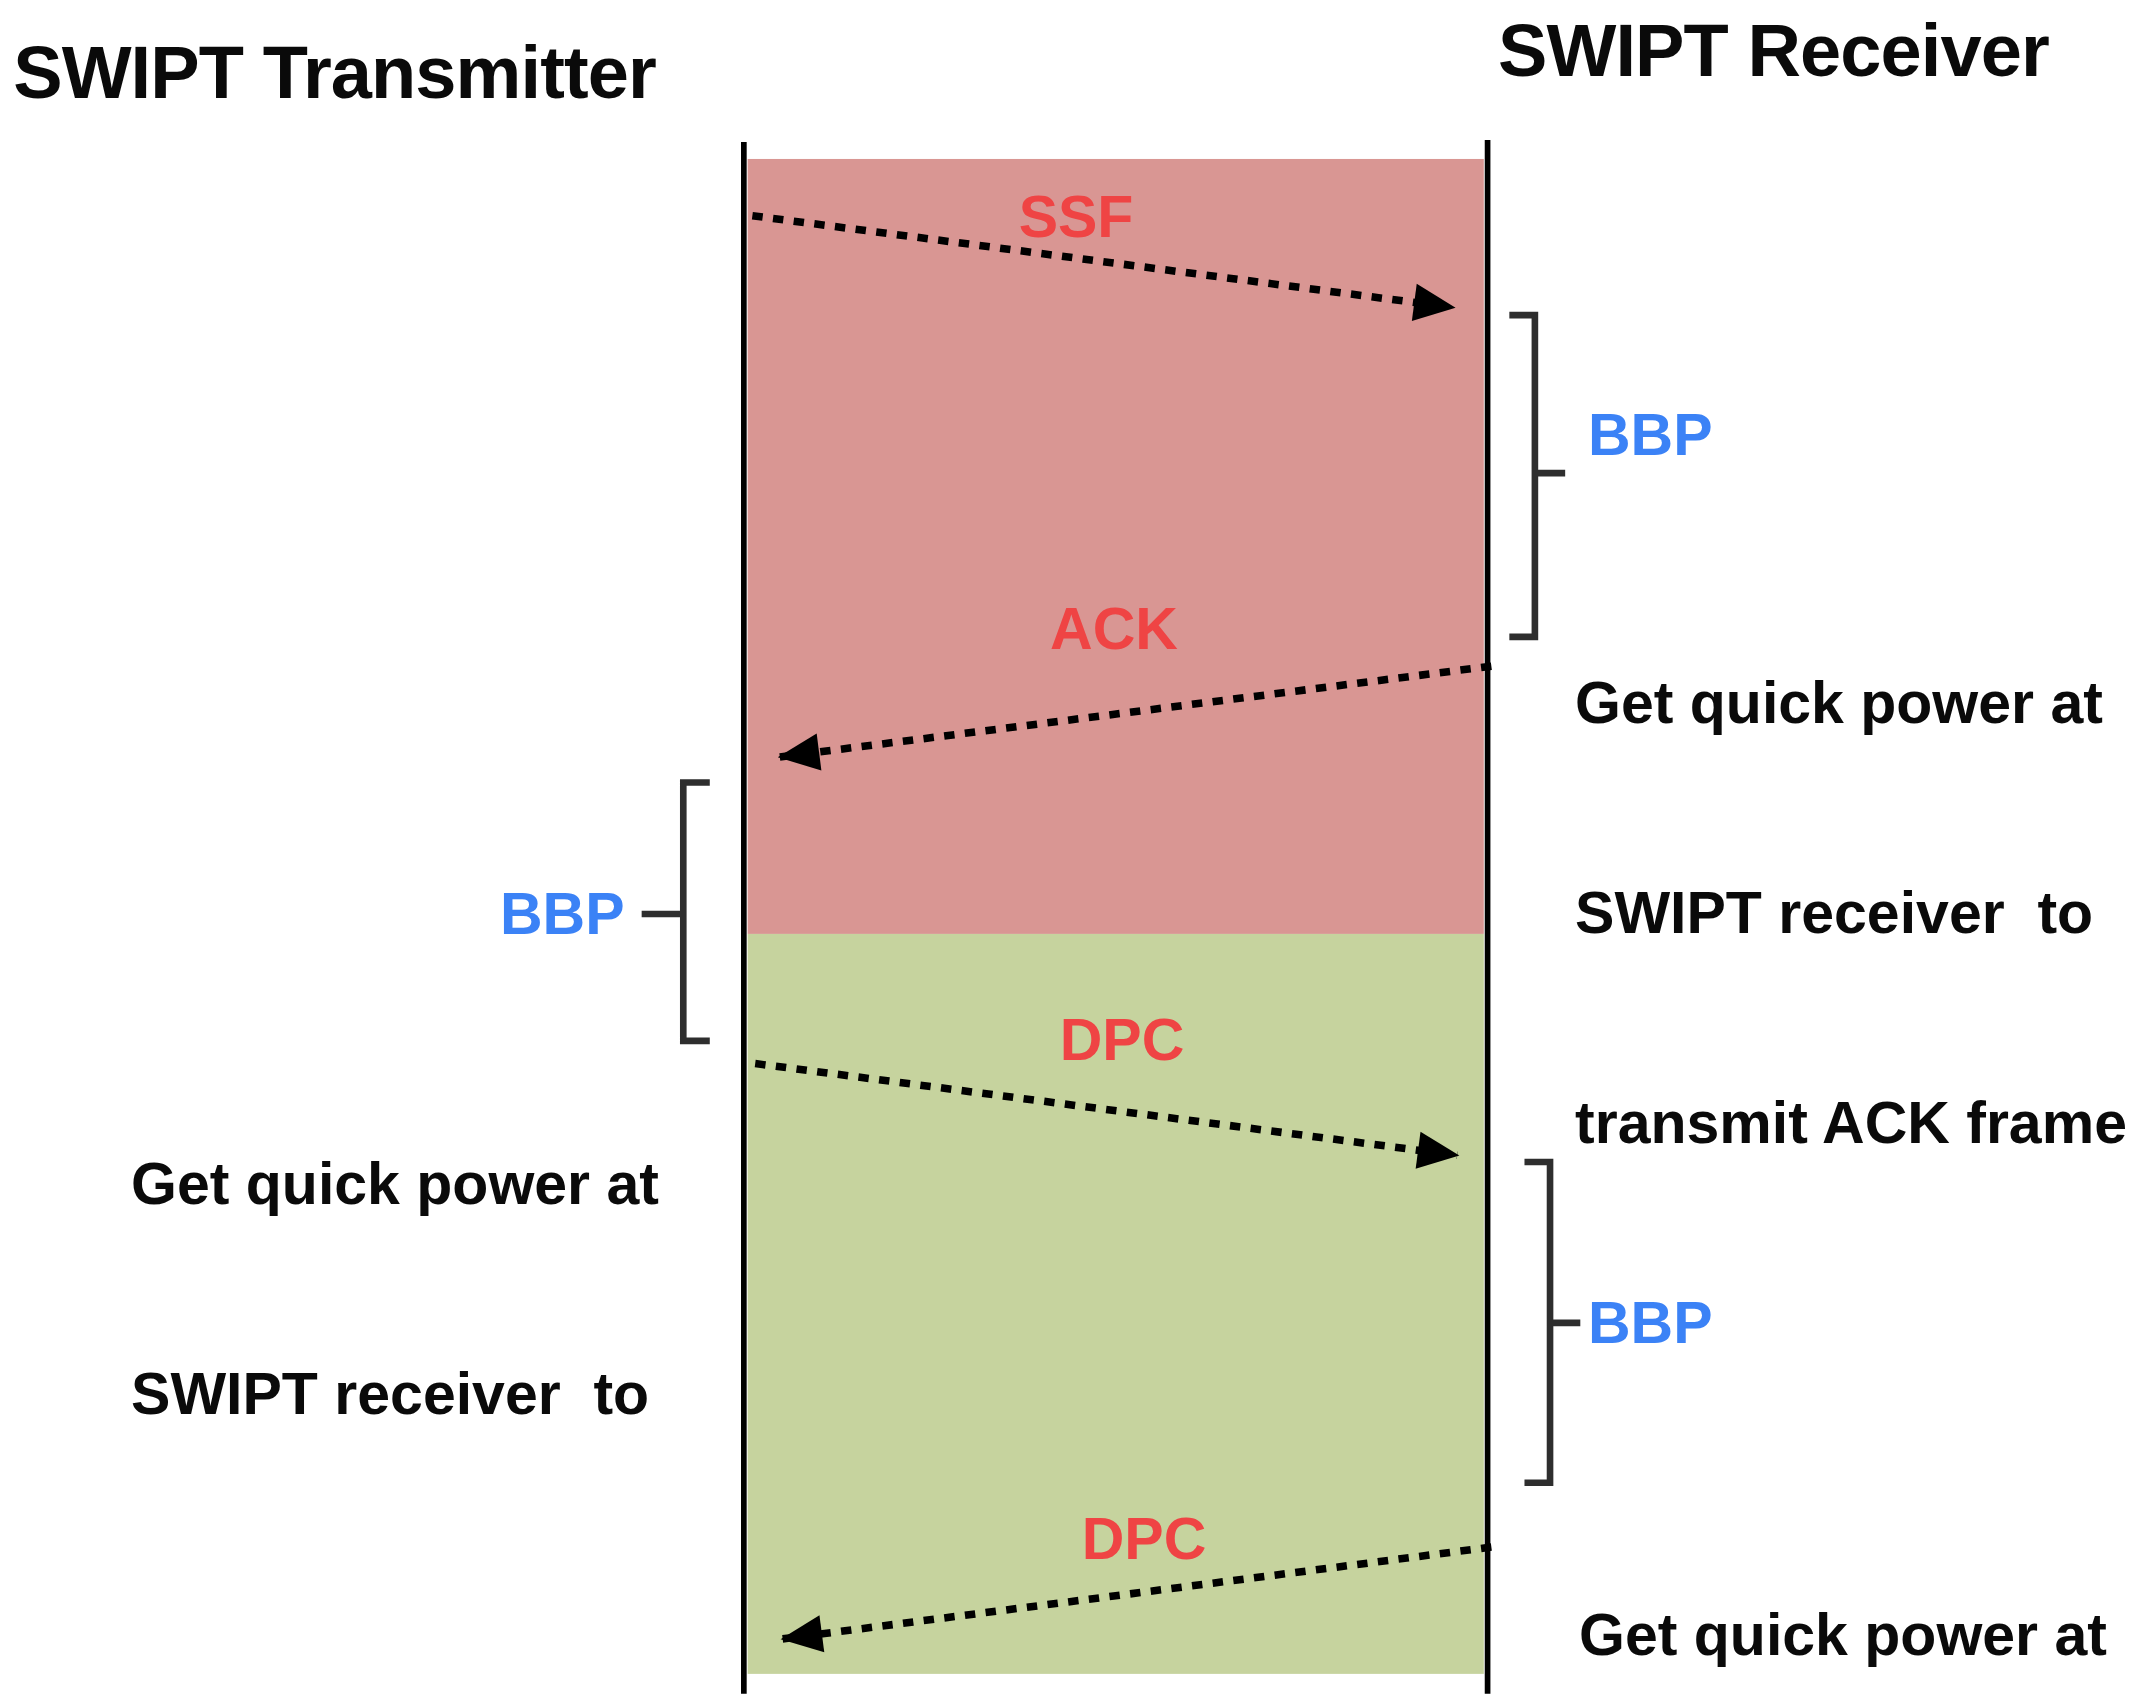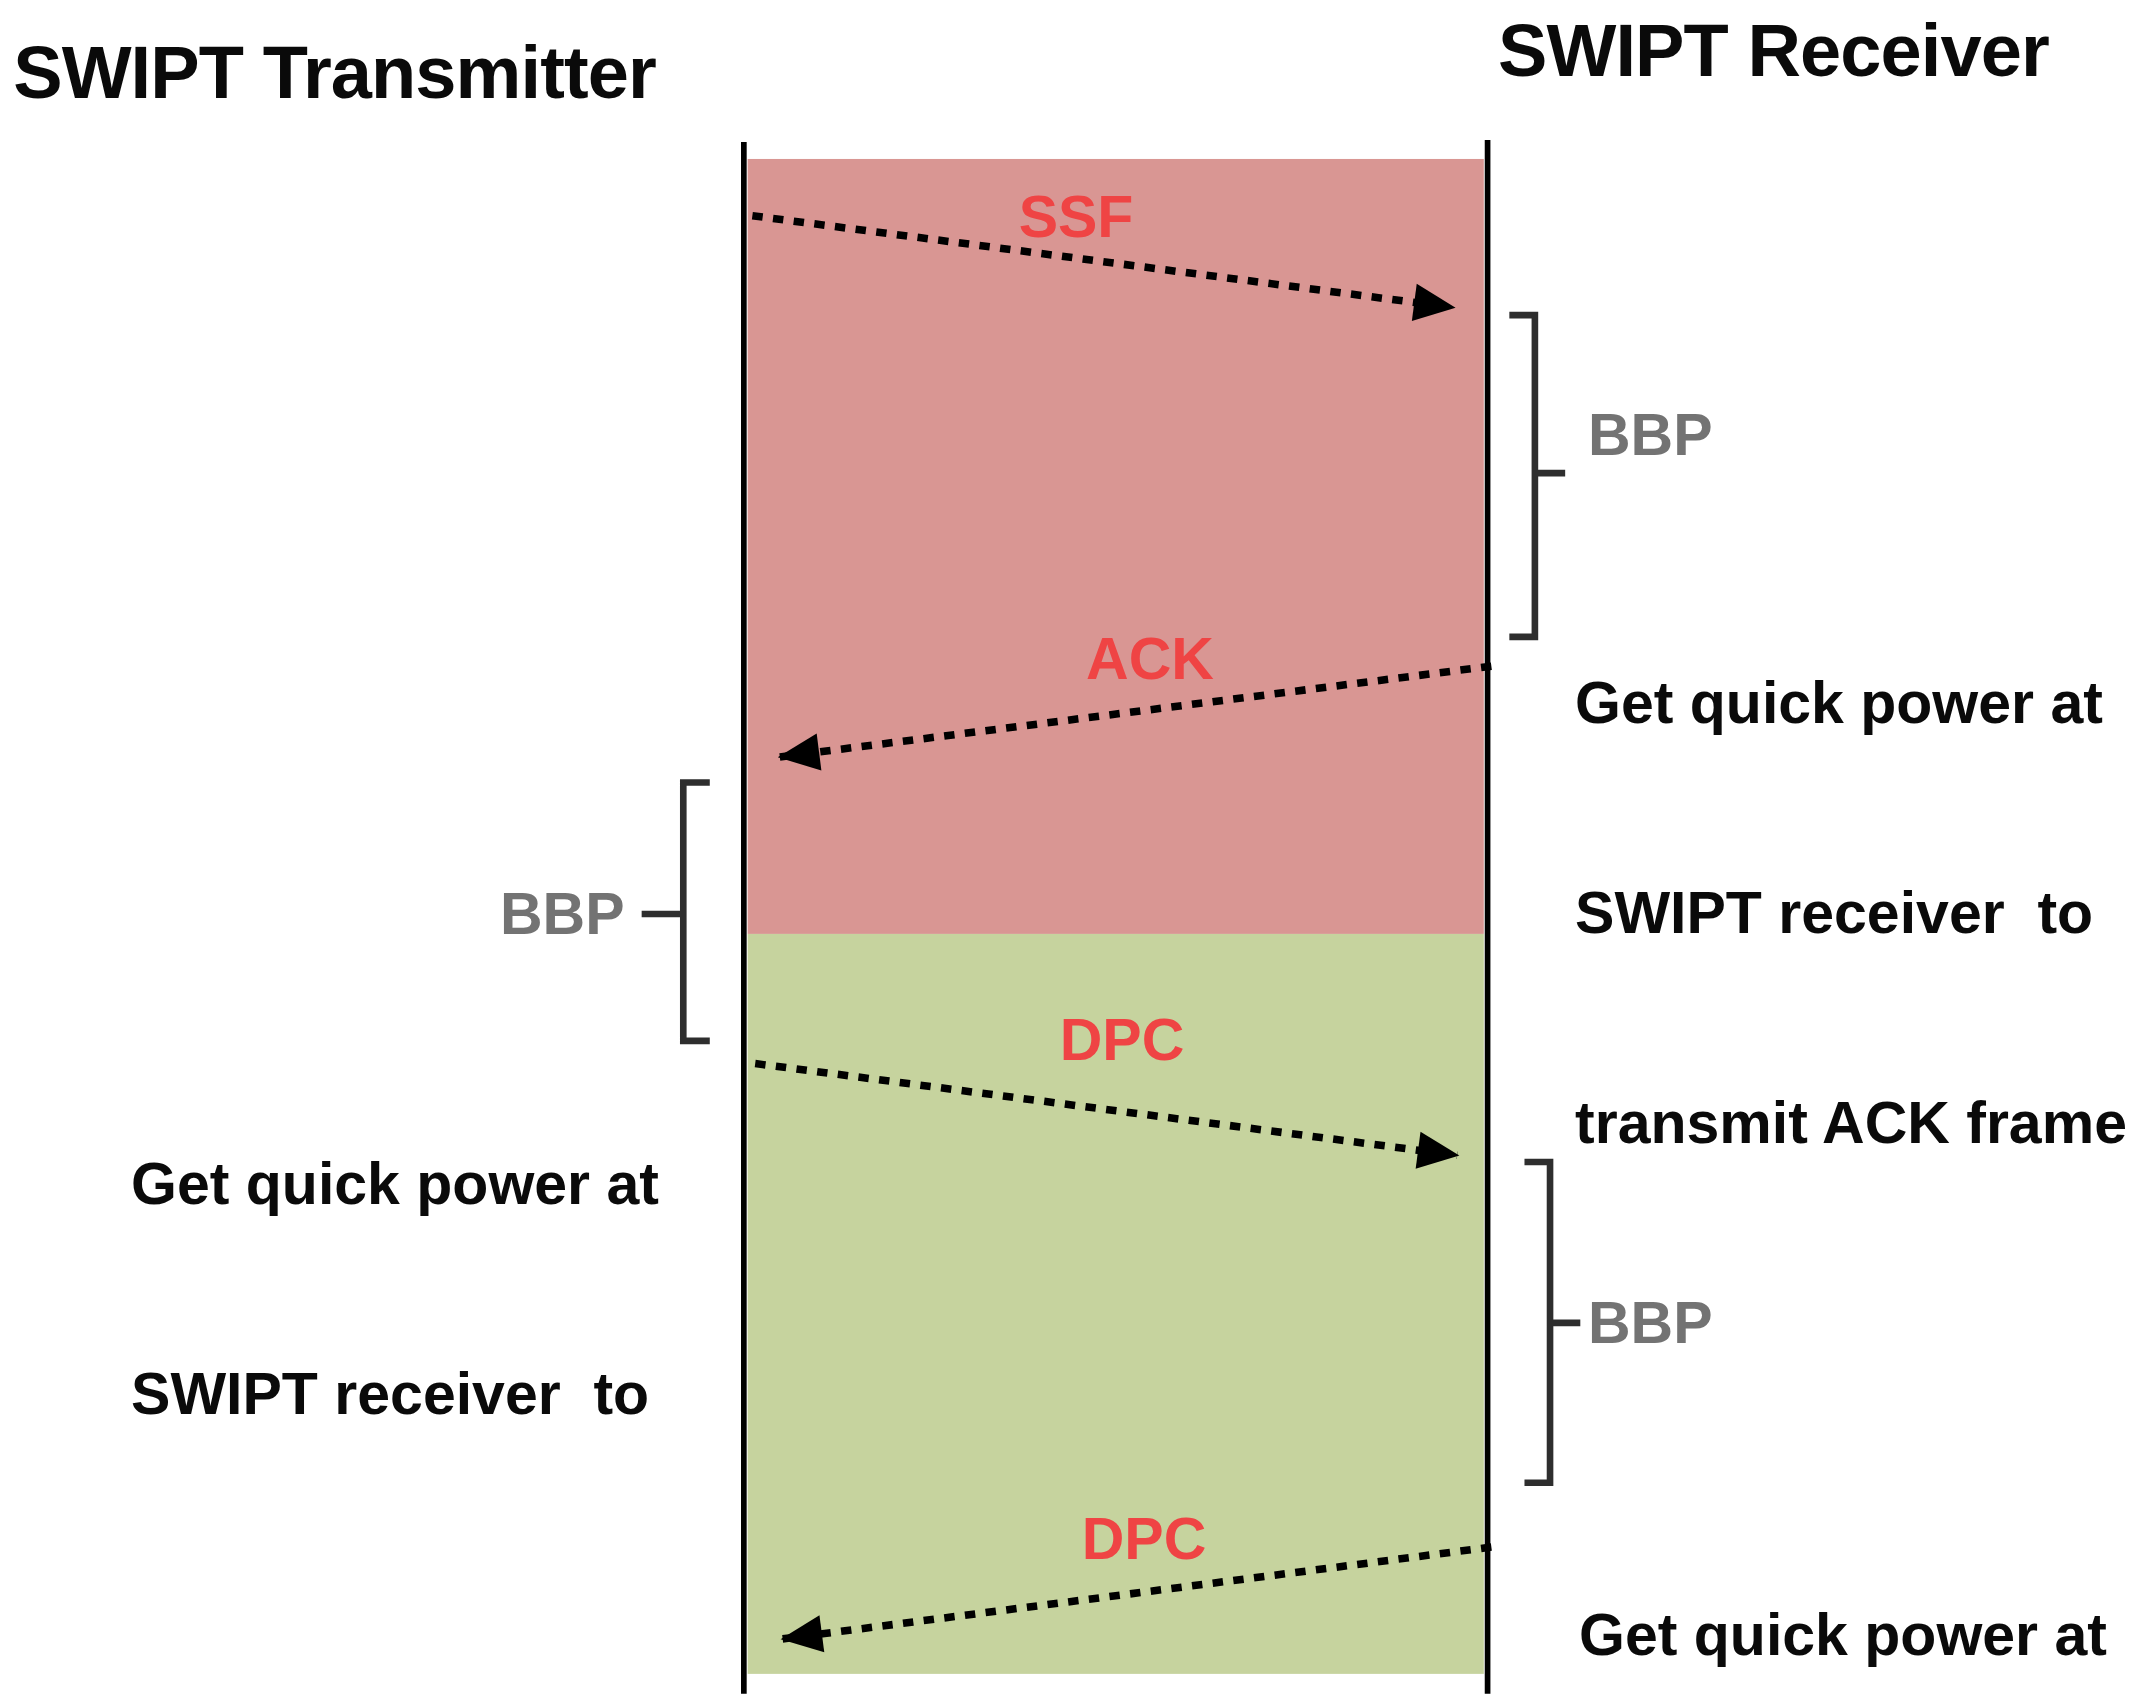--- a/index.html
+++ b/index.html
@@ -16,21 +16,21 @@
   .title{
     font-size:74px;font-weight:bold;letter-spacing:-0.9px;
     white-space:pre;color:#0a0a0a;
   }
   .msg-label{
     font-size:59px;font-weight:bold;line-height:59px;
     transform:translateX(-50%);white-space:pre;color:#ef4444;
   }
   .bbp-label{
     font-size:59px;font-weight:bold;line-height:59px;
-    white-space:pre;color:#737373;
+    white-space:pre;color:#3b82f6;
   }
   .annotation{
     font-size:59px;font-weight:bold;line-height:70px;
     text-align:left;transform:translateX(-50%);
     white-space:pre;color:#0a0a0a;
   }
   svg{position:absolute;left:0;top:0;}
 </style>
 </head>
 <body>
@@ -57,21 +57,21 @@
     <line x1="1576" y1="704" x2="824" y2="800" stroke="#000" stroke-width="8" stroke-dasharray="11 11" marker-end="url(#arrowR)"></line>
     <line x1="798" y1="1124" x2="1540" y2="1221" stroke="#000" stroke-width="8" stroke-dasharray="11 11" marker-end="url(#arrowR)"></line>
     <line x1="1576" y1="1635" x2="827" y2="1732" stroke="#000" stroke-width="8" stroke-dasharray="11 11" marker-end="url(#arrowR)"></line>
 
     <path d="M1595,333 H1622 V673 H1595 M1622,500 H1654" fill="none" stroke="#2e2e2e" stroke-width="7"></path>
     <path d="M750,827 H722 V1100 H750 M722,966 H678" fill="none" stroke="#2e2e2e" stroke-width="7"></path>
     <path d="M1611,1228 H1638 V1567 H1611 M1638,1398 H1670" fill="none" stroke="#2e2e2e" stroke-width="7"></path>
   </svg>
 
   <div class="abs msg-label" style="left:1076px;top:188px;">SSF</div>
-  <div class="abs msg-label" style="left:1114px;top:630px;margin-left:36px;">ACK</div>
+  <div class="abs msg-label" style="left:1114px;top:600px;">ACK</div>
   <div class="abs msg-label" style="left:1122px;top:1011px;">DPC</div>
   <div class="abs msg-label" style="left:1144px;top:1510px;">DPC</div>
 
   <div class="abs bbp-label" style="left:1588px;top:406px;">BBP</div>
   <div class="abs bbp-label" style="left:500px;top:885px;">BBP</div>
   <div class="abs bbp-label" style="left:1588px;top:1294px;">BBP</div>
 
   <div class="abs annotation" style="left:1851px;top:528px;">
     <div>Get quick power at</div>
     <div>SWIPT receiver  to</div>

